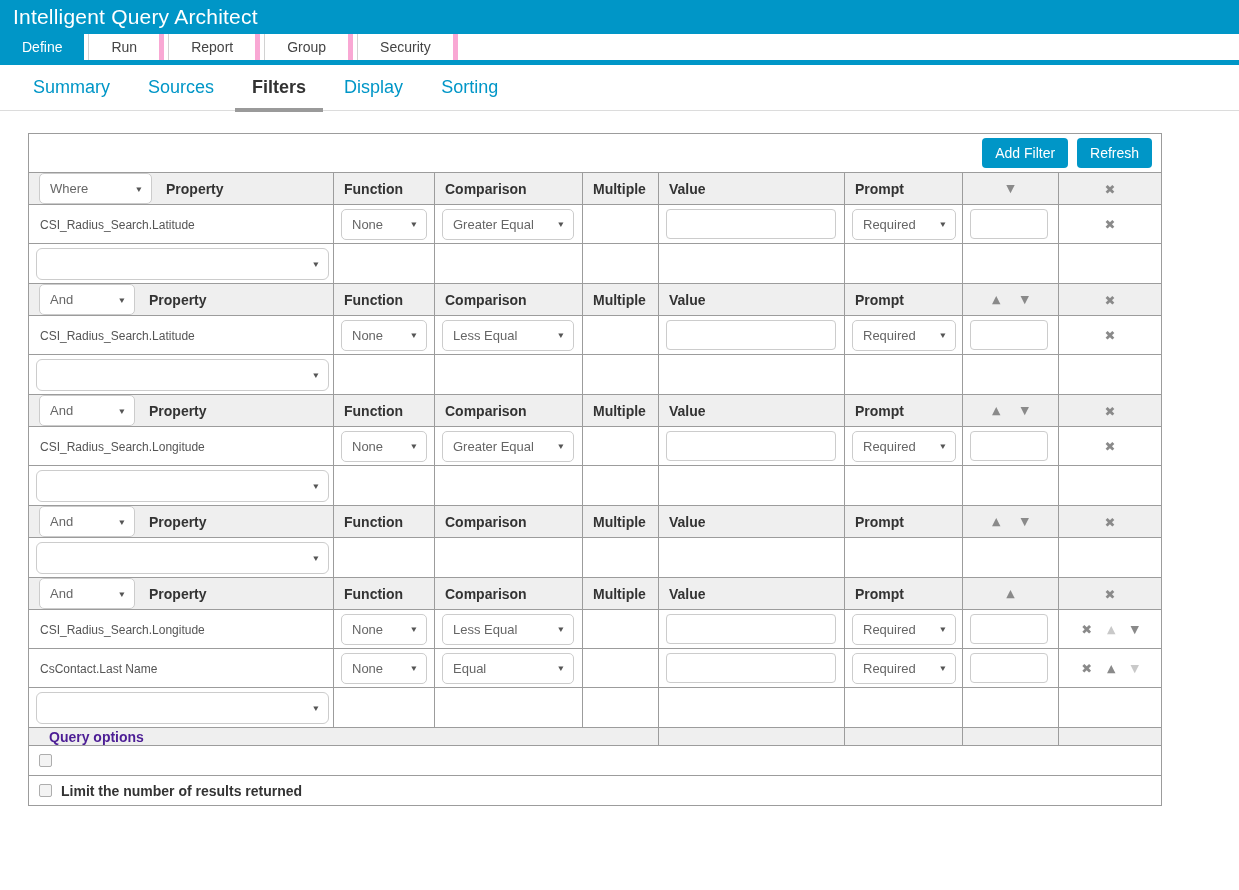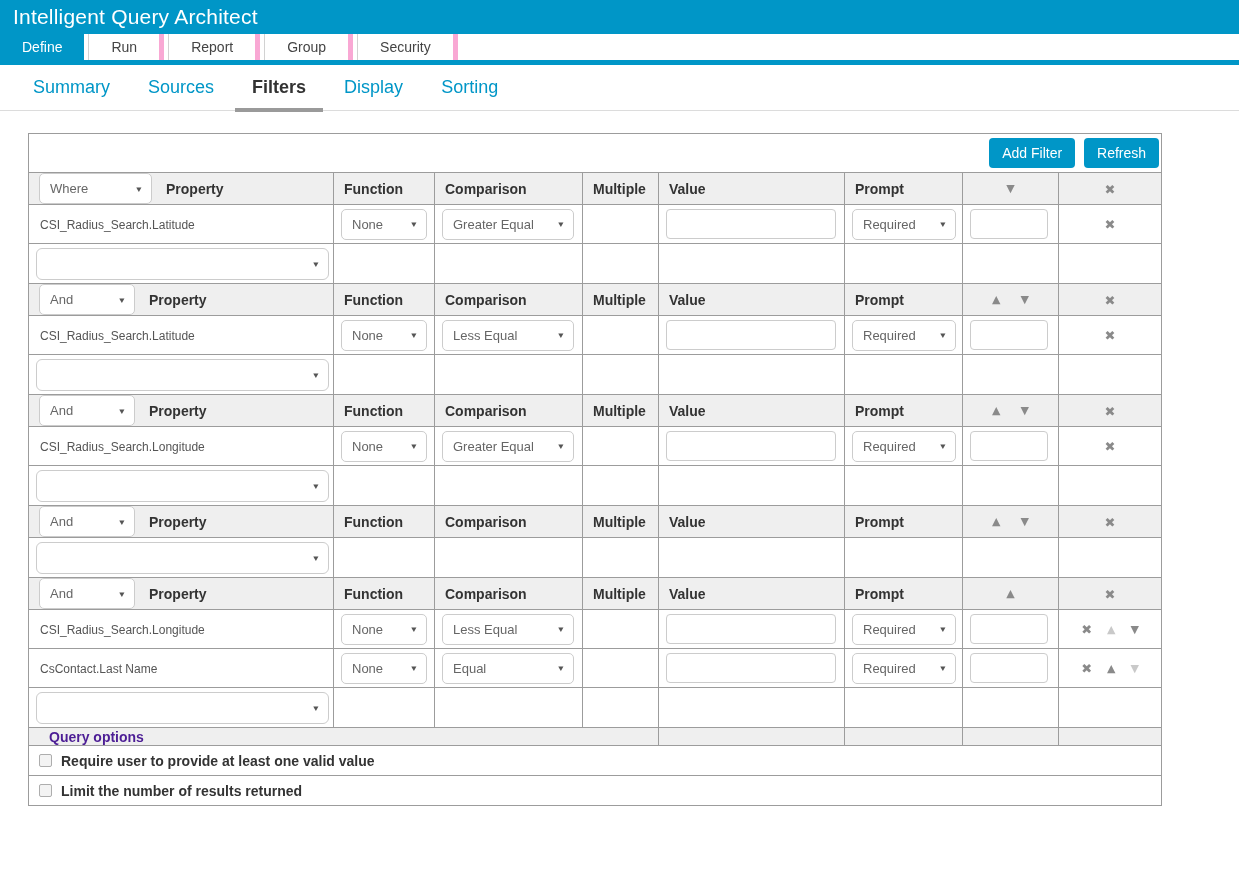--- a/index.html
+++ b/index.html
@@ -53,21 +53,21 @@
   
   .content{padding:22px 0 0 28px;}
   table.filter-table{
     border-collapse:collapse;table-layout:fixed;width:1133px;
     border:1px solid #8f8f8f;
   }
   .filter-table td{
     border:1px solid var(--cell-border);padding:0;vertical-align:middle;
     font-size:14px;overflow:hidden;
   }
-  tr.toolbar-row td{text-align:right;padding:4px 2px;height:37px;border-bottom:1px solid var(--cell-border);}
+  tr.toolbar-row td{text-align:right;padding:4px 9px;height:37px;border-bottom:1px solid var(--cell-border);}
   .btn{
     background:var(--accent);color:#fff;border:none;border-radius:4px;
     height:30px;padding:0 13px;font-size:14px;font-family:inherit;
     margin-left:5px;cursor:pointer;
   }
   tr.group-header td{
     background:var(--header-row-bg);height:32px;font-weight:bold;color:#333;
     padding:0 10px;
   }
   tr.filter-row td{height:39px;padding:0 7px;background:#fff;}
@@ -388,21 +388,20 @@
           <td colspan="4">Query options</td>
           <td></td>
           <td></td>
           <td></td>
           <td></td>
         </tr>
         <tr class="option-row">
           <td colspan="8">
             <label class="opt-label">
               <input class="opt-check" type="checkbox" style="">
-              <span>Require user to provide at least one valid value</span>
             </label>
           </td>
         </tr>
         <tr class="option-row">
           <td colspan="8">
             <label class="opt-label">
               <input class="opt-check" type="checkbox" style="">
               <span>Limit the number of results returned</span>
             </label>
           </td>

